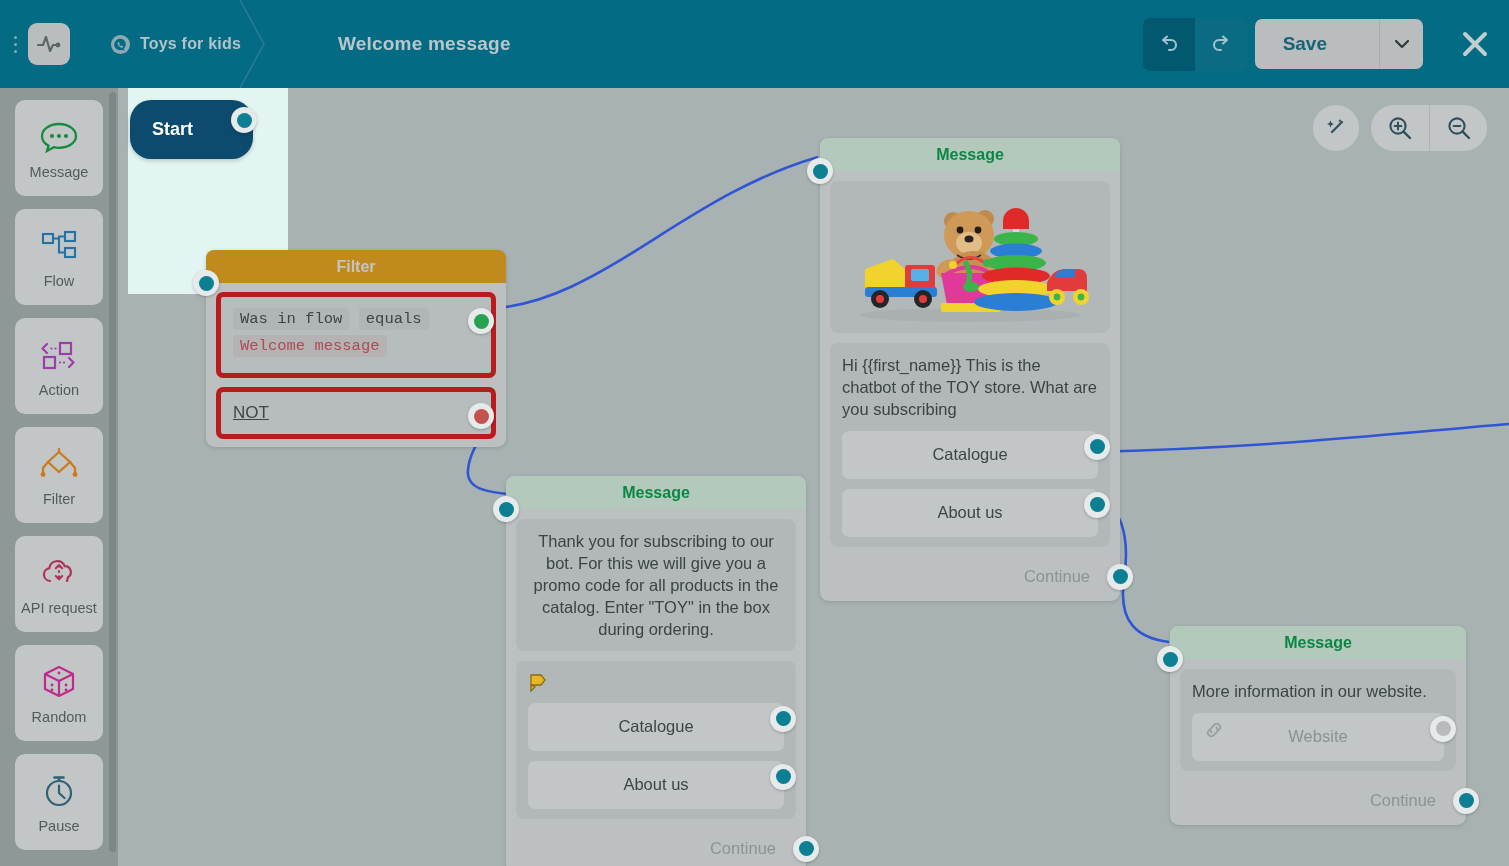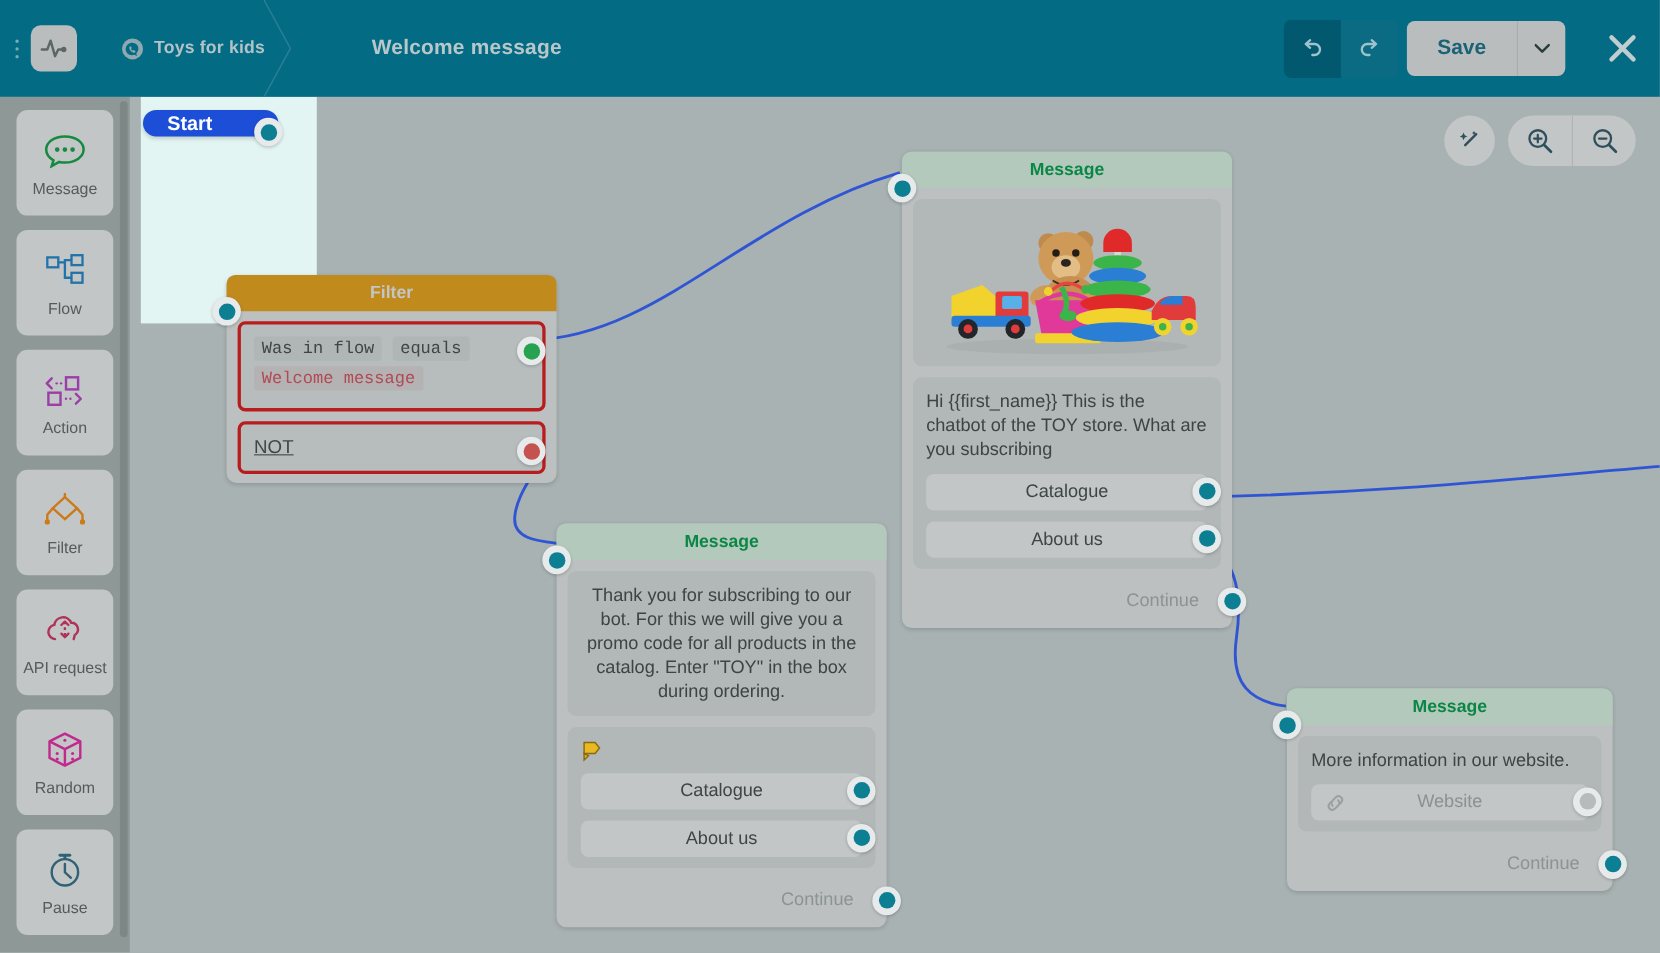--- a/index.html
+++ b/index.html
@@ -58,21 +58,21 @@
   .undo-group { display: flex; margin-right: 8px; border-radius: 7px; overflow: hidden; }
   .hbtn-undo, .hbtn-redo {
     width: 52px; height: 53px;
     display: flex; align-items: center; justify-content: center;
   }
   .hbtn-undo { background: #02596f; }
   .hbtn-redo { background: #0b6b82; }
   .save-group {
     display: flex; align-items: stretch;
     background: #b9bdbd; border-radius: 7px; overflow: hidden;
-    height: 50px; margin-right: 24px;
+    height: 50px; margin-right: 24px; gap: 24px;
   }
   .save-main {
     display: flex; align-items: center; justify-content: center;
     padding: 0 28px;
     color: #1b6277; font-size: 19px; font-weight: bold;
   }
   .save-caret {
     width: 44px; display: flex; align-items: center; justify-content: center;
     border-left: 1px solid #a8adad;
   }
@@ -161,40 +161,40 @@
   }
   .img-frame {
     background: #b2b7b7; border-radius: 8px;
     margin: 10px 10px 0 10px; padding: 8px;
     height: 152px;
     display: flex; align-items: center; justify-content: center;
     overflow: hidden;
   }
   .choice {
     position: relative;
-    margin-top: 10px; height: 33px;
+    margin-top: 10px; height: 48px;
     background: #c2c6c6; border-radius: 7px;
     display: flex; align-items: center; justify-content: center;
     font-size: 16.5px; color: #3d4545;
   }
   .choice .port { right: -12px; top: 3px; }
   .choice.link-btn { color: #8a9191; }
   .choice .link-ico { position: absolute; left: 12px; top: 7px; }
   .continue-row {
     position: relative;
     height: 40px; display: flex; align-items: center;
     justify-content: flex-end; padding-right: 30px;
     font-size: 16.5px; color: #8c9393;
   }
   .continue-row .port { right: -13px; top: 7px; }
 
   
   .filter-row {
     margin: 9px 10px 0 10px; padding: 11px 12px;
-    background: #b7bcbc; border: 3px solid #b91c1c;
+    background: #b7bcbc; border: 5px solid #b91c1c;
     border-radius: 7px; position: relative; min-height: 46px;
   }
   .tok {
     display: inline-block;
     background: #b0b5b5; border-radius: 3px;
     padding: 2px 7px; margin: 0 5px 5px 0;
     font-family: "Liberation Mono", monospace;
     font-size: 15.5px; color: #3e4646;
   }
   .tok.val { color: #b04a54; background: #b5b2b3; }
@@ -395,21 +395,21 @@
       <path d="M366 221 C 480 218, 560 110, 700 69" stroke="#2f55d4" stroke-width="2.6" fill="none"></path>
 
       <path d="M370 301 C 395 318, 352 350, 350 382 C 348 402, 372 404, 389 406" stroke="#2f55d4" stroke-width="2.6" fill="none"></path>
 
       <path d="M970 364 C 1150 360, 1280 345, 1391 336" stroke="#2f55d4" stroke-width="2.6" fill="none"></path>
 
       <path d="M970 407 C 1005 412, 1012 450, 1006 492 C 1000 535, 1020 550, 1051 554" stroke="#2f55d4" stroke-width="2.6" fill="none"></path>
     </svg>
 
     <div class="node" style="left:12px; top:12px;">
-      <div style="position:relative;width:123px;height:24px;background:#1d4ed8;border-radius:21px;display:flex;align-items:center;padding-left:22px;box-shadow:0 2px 4px rgba(0,0,0,.18);">
+      <div style="position:relative;width:123px;height:59px;background:#0c4a6e;border-radius:21px;display:flex;align-items:center;padding-left:22px;box-shadow:0 2px 4px rgba(0,0,0,.18);">
         <span style="color:#fff;font-size:18px;font-weight:bold;">Start</span>
         <div class="port" style="right:-4px;top:7px;">
             <i></i>
           </div>
       </div>
     </div>
 
     <div class="node" style="left:88px; top:162px; width:300px;">
       <div class="node-card" style="padding-bottom:8px;">
         <div class="node-head head-filter">Filter</div>

